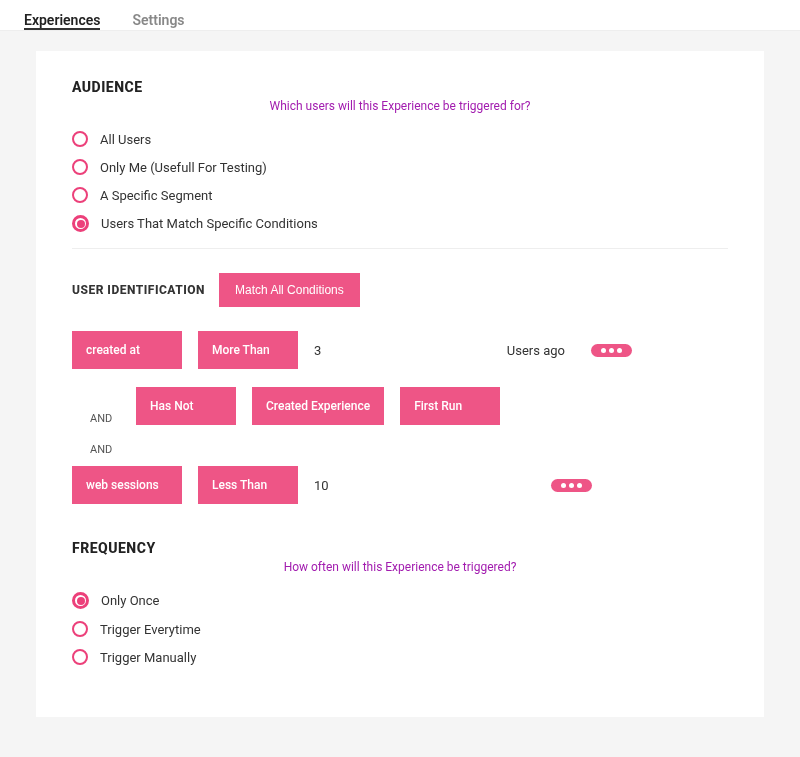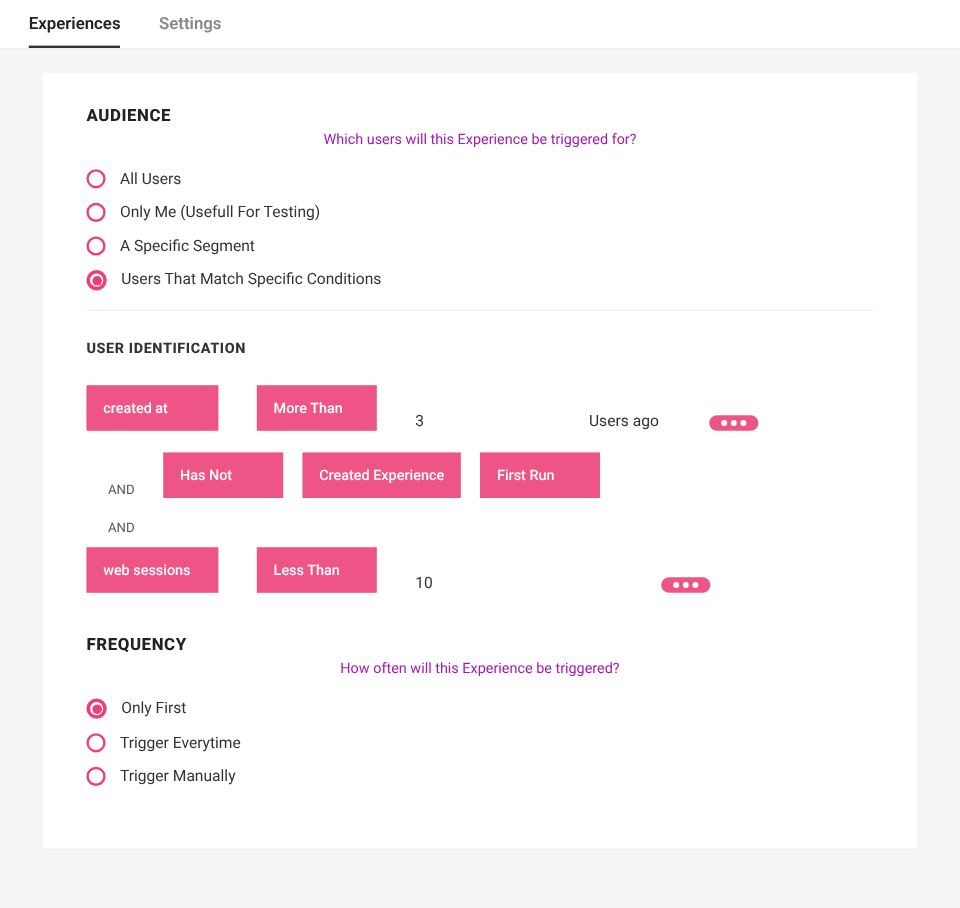--- a/index.html
+++ b/index.html
@@ -13,21 +13,20 @@
     background: #fff;
     padding: 12px 24px 0 24px;
     border-bottom: 1px solid #eee;
     display: flex;
     gap: 32px;
   }
   .tab {
     font-size: 14px;
     font-weight: 600;
     color: #888;
-    padding-bottom: 10px;
     cursor: pointer;
     border-bottom: 2px solid transparent;
   }
   .tab.active {
     color: #222;
     border-bottom: 2px solid #333;
   }
   .page {
     padding: 20px 8px;
   }
@@ -107,22 +106,22 @@
     color: #fff;
     font-size: 12px;
     font-weight: 500;
     padding: 10px 16px;
     border: none;
     cursor: pointer;
     white-space: nowrap;
   }
   .cond-row {
     display: flex;
-    align-items: flex-end;
-    gap: 32px;
+    align-items: center;
+    gap: 16px;
     margin-bottom: 18px;
   }
   .chip {
     background: #ee5586;
     color: #fff;
     font-size: 12px;
     font-weight: 500;
     padding: 12px 14px;
     min-width: 110px;
     text-align: left;
@@ -196,20 +195,21 @@
     </div>
     <div class="radio-row">
       <span class="radio selected"></span>
       <span class="radio-label">Users That Match Specific Conditions</span>
     </div>
 
     <hr class="divider">
 
     <div class="row-flex">
       <span class="sub-title">USER IDENTIFICATION</span>
+      <button class="pill-btn">Match All Conditions</button>
     </div>
 
     <div class="cond-row" style="max-width:560px;">
       <div class="chip">created at</div>
       <div class="chip wide">More Than</div>
       <div class="plain-val">3</div>
       <div class="spacer"></div>
       <div class="suffix">Users ago</div>
       <div class="dots-btn">
           <span></span>
@@ -240,21 +240,21 @@
           <span></span>
         </div>
     </div>
 
     <div class="freq-block">
       <div class="section-title">FREQUENCY</div>
       <div class="section-sub">How often will this Experience be triggered?</div>
 
       <div class="radio-row">
         <span class="radio selected"></span>
-        <span class="radio-label">Only First</span>
+        <span class="radio-label">Only Once</span>
       </div>
       <div class="radio-row">
         <span class="radio"></span>
         <span class="radio-label">Trigger Everytime</span>
       </div>
       <div class="radio-row">
         <span class="radio"></span>
         <span class="radio-label">Trigger Manually</span>
       </div>
     </div>

